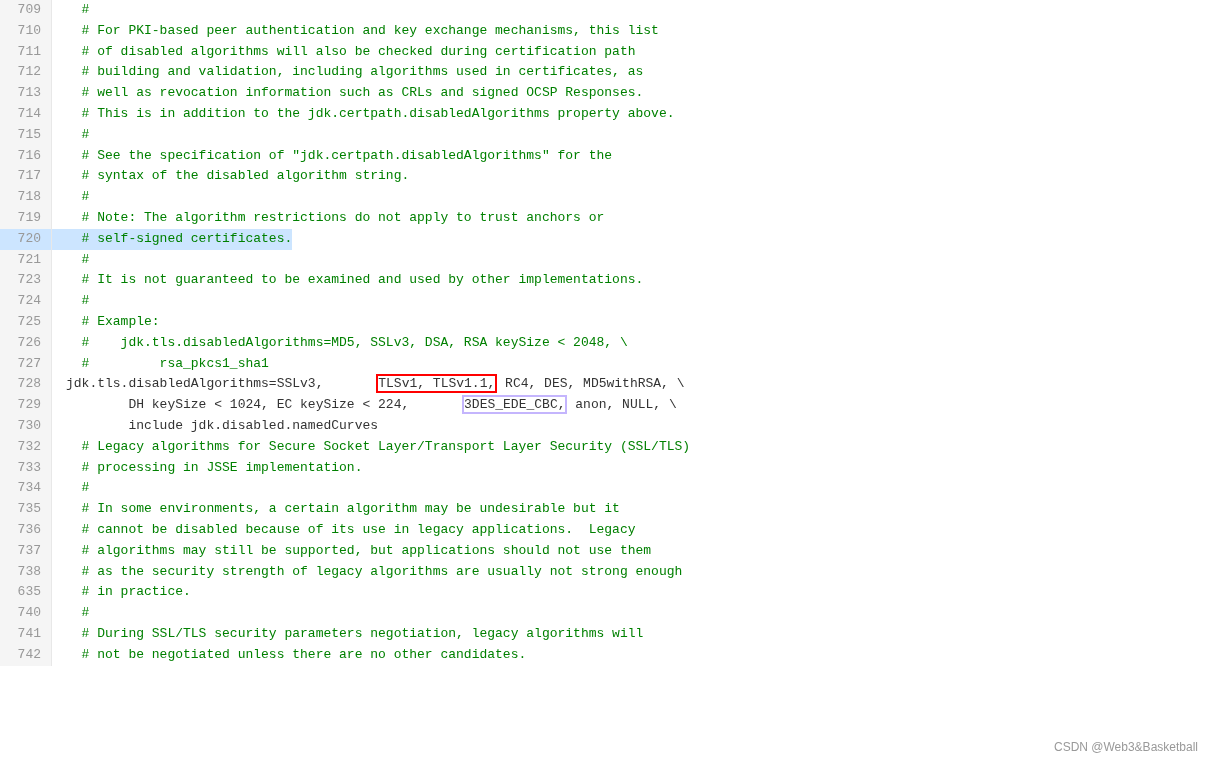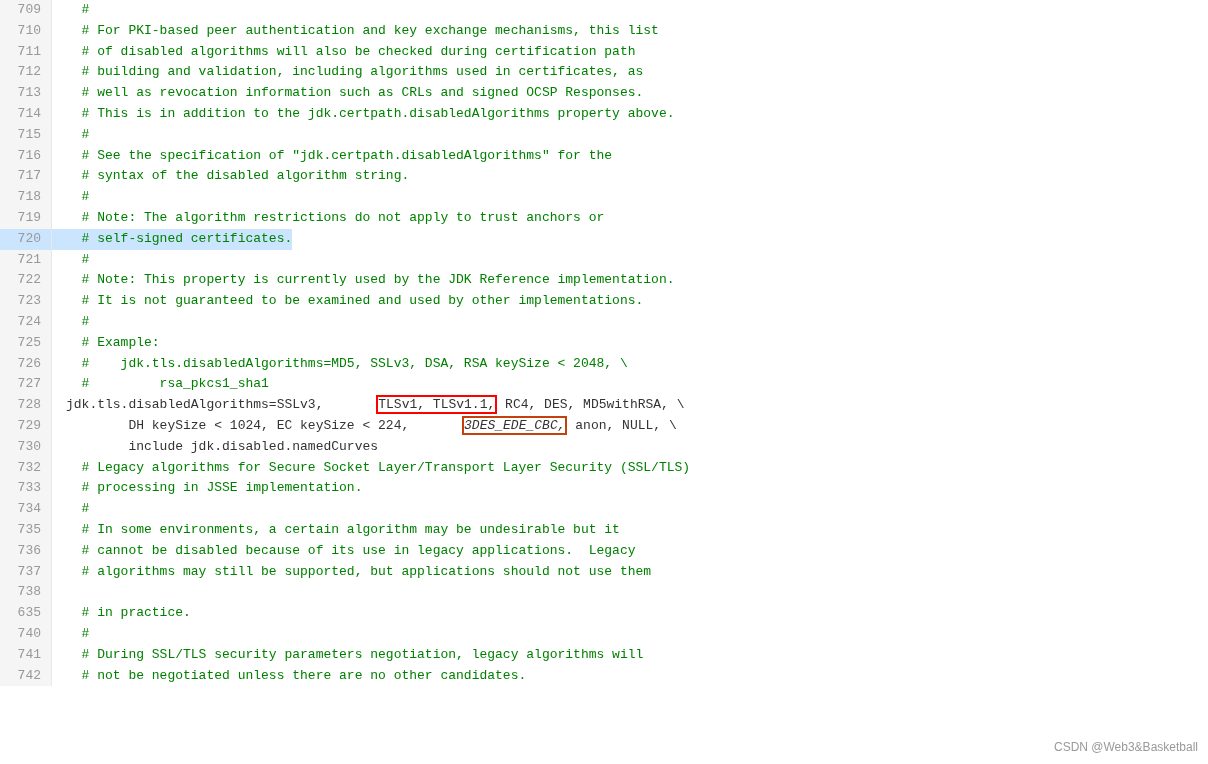--- a/index.html
+++ b/index.html
@@ -124,24 +124,20 @@
 
   <div class="line-wrapper hl-row">
     <div class="line-number-col">720</div>
     <div class="line-text-col"><span class="c">  # self-signed certificates.</span></div>
   </div>
   <div class="line-wrapper">
     <div class="line-number-col">721</div>
     <div class="line-text-col"><span class="c">  #</span></div>
   </div>
   <div class="line-wrapper">
-    <div class="line-number-col">722</div>
-    <div class="line-text-col"><span class="c">  # Note: This property is currently used by the JDK Reference implementation.</span></div>
-  </div>
-  <div class="line-wrapper">
     <div class="line-number-col">723</div>
     <div class="line-text-col"><span class="c">  # It is not guaranteed to be examined and used by other implementations.</span></div>
   </div>
   <div class="line-wrapper">
     <div class="line-number-col">724</div>
     <div class="line-text-col"><span class="c">  #</span></div>
   </div>
   <div class="line-wrapper">
     <div class="line-number-col">725</div>
     <div class="line-text-col"><span class="c">  # Example:</span></div>
@@ -155,21 +151,21 @@
     <div class="line-text-col"><span class="c">  #         rsa_pkcs1_sha1</span></div>
   </div>
 
   <div class="line-wrapper">
     <div class="line-number-col">728</div>
     <div class="line-text-col"><span class="p">jdk.tls.disabledAlgorithms=SSLv3, </span><span class="p rb" style="border: 2px solid red; display: inline;">TLSv1, TLSv1.1,</span><span class="p"> RC4, DES, MD5withRSA, \</span></div>
   </div>
 
   <div class="line-wrapper">
     <div class="line-number-col">729</div>
-    <div class="line-text-col"><span class="p">        DH keySize &lt; 1024, EC keySize &lt; 224, </span><span class="p rb" style="border: 2px solid #c2410c; display: inline; font-style: italic;">3DES_EDE_CBC,</span><span class="p"> anon, NULL, \</span></div>
+    <div class="line-text-col"><span class="p">        DH keySize &lt; 1024, EC keySize &lt; 224, </span><span class="p rb" style="border: 2px solid #c4b5fd; display: inline;">3DES_EDE_CBC,</span><span class="p"> anon, NULL, \</span></div>
   </div>
   <div class="line-wrapper">
     <div class="line-number-col">730</div>
     <div class="line-text-col"><span class="p">        include jdk.disabled.namedCurves</span></div>
   </div>
   <div class="line-wrapper">
     <div class="line-number-col">732</div>
     <div class="line-text-col"><span class="c">  # Legacy algorithms for Secure Socket Layer/Transport Layer Security (SSL/TLS)</span></div>
   </div>
   <div class="line-wrapper">
@@ -187,20 +183,21 @@
   <div class="line-wrapper">
     <div class="line-number-col">736</div>
     <div class="line-text-col"><span class="c">  # cannot be disabled because of its use in legacy applications.  Legacy</span></div>
   </div>
   <div class="line-wrapper">
     <div class="line-number-col">737</div>
     <div class="line-text-col"><span class="c">  # algorithms may still be supported, but applications should not use them</span></div>
   </div>
   <div class="line-wrapper">
     <div class="line-number-col">738</div>
+    <div class="line-text-col"><span class="c">  # as the security strength of legacy algorithms are usually not strong enough</span></div>
   </div>
   <div class="line-wrapper">
     <div class="line-number-col">635</div>
     <div class="line-text-col"><span class="c">  # in practice.</span></div>
   </div>
   <div class="line-wrapper">
     <div class="line-number-col">740</div>
     <div class="line-text-col"><span class="c">  #</span></div>
   </div>
   <div class="line-wrapper">

